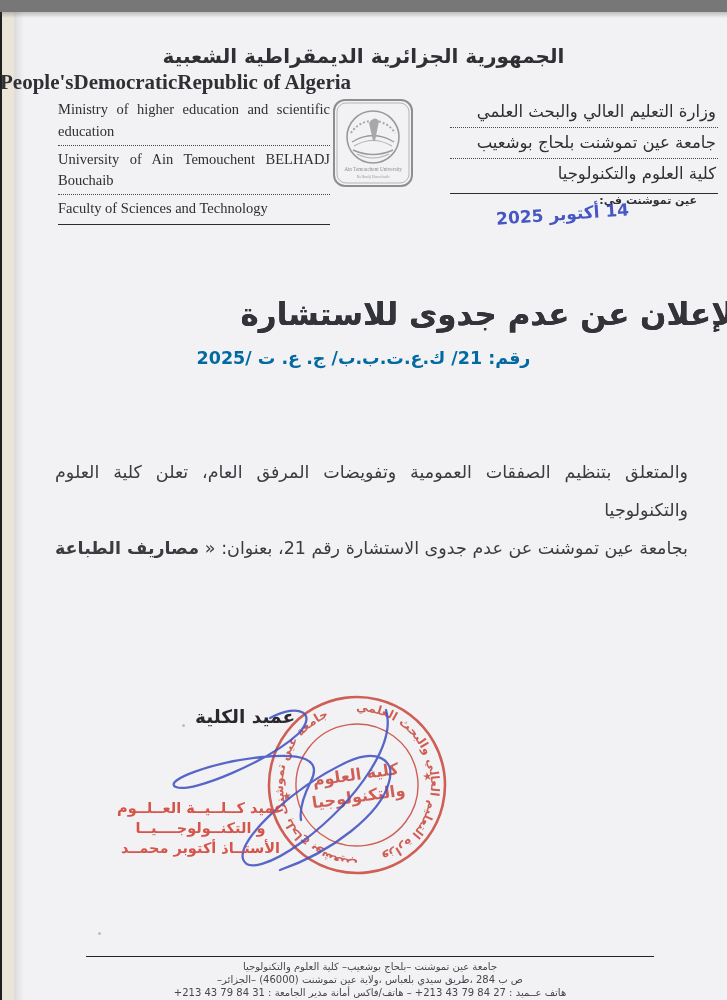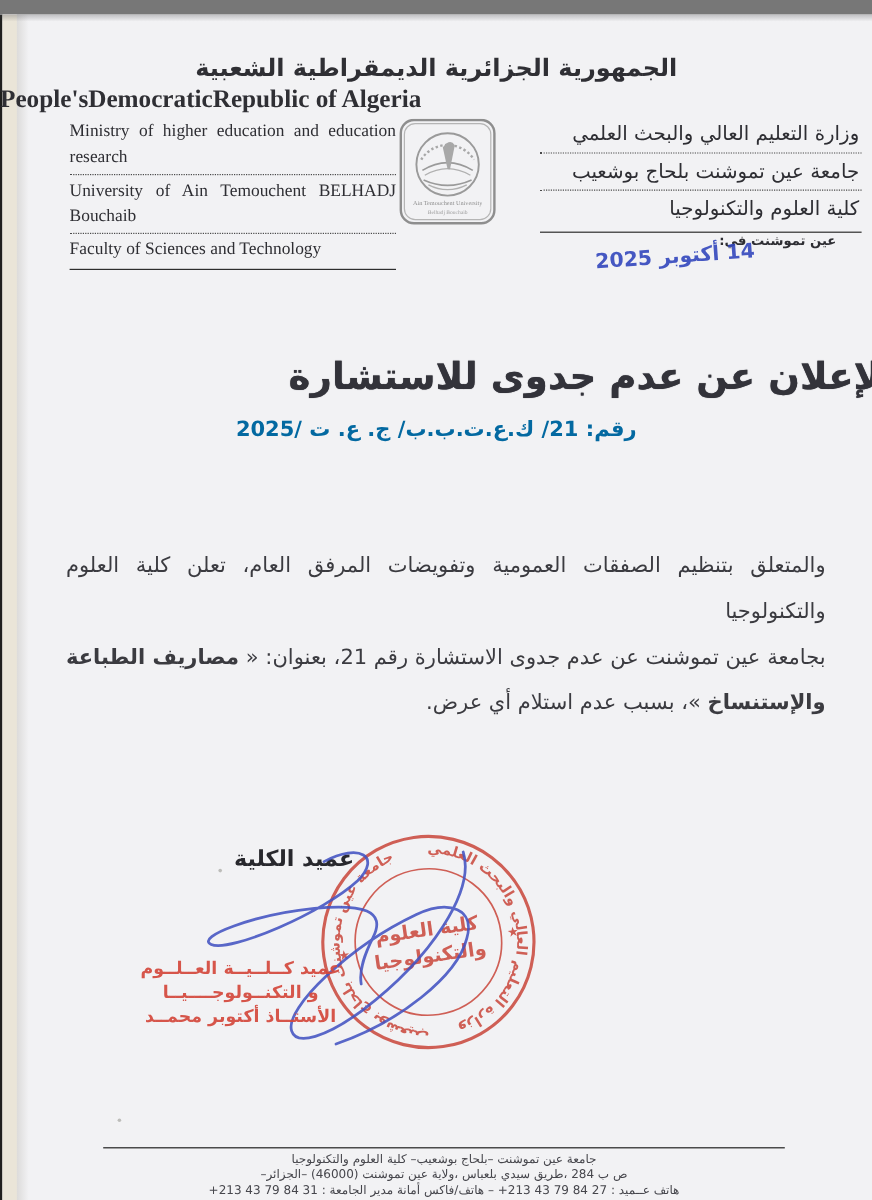--- a/index.html
+++ b/index.html
@@ -75,21 +75,21 @@
   <div class="edge-cream"></div>
   <div class="edge-shadow"></div>
   <div class="top-shadow"></div>
   <div class="speck" style="left:182px;top:712px;"></div>
   <div class="speck" style="left:98px;top:920px;"></div>
 
   <div class="country-ar">الجمهورية الجزائرية الديمقراطية الشعبية</div>
   <div class="country-en">People'sDemocraticRepublic of Algeria</div>
 
   <div class="col-left">
-    <div class="row">Ministry of higher education and education research</div>
+    <div class="row">Ministry of higher education and scientific education</div>
     <div class="dotline"></div>
     <div class="row">University of Ain Temouchent BELHADJ Bouchaib</div>
     <div class="dotline"></div>
     <div class="row">Faculty of Sciences and Technology</div>
   </div>
 
   <div class="logo-wrap">
     <svg width="88" height="90" viewBox="0 0 88 90">
       <rect x="5" y="1" width="78" height="86" rx="11" fill="none" stroke="#8e8e8e" stroke-width="2"></rect>
       <rect x="8" y="4" width="72" height="80" rx="9" fill="none" stroke="#b5b5b5" stroke-width="1"></rect>
@@ -115,21 +115,20 @@
 
   <div class="dateline">عين تموشنت في:</div>
   <div class="date-stamp">14 أكتوبر 2025</div>
 
   <div class="doc-title">الإعلان عن عدم جدوى للاستشارة</div>
   <div class="doc-ref">رقم: 21/ ك.ع.ت.ب.ب/ ج. ع. ت /2025</div>
 
   <div class="body-par">
     <div class="jline">والمتعلق بتنظيم الصفقات العمومية وتفويضات المرفق العام، تعلن كلية العلوم والتكنولوجيا</div>
     <div class="jline"><span>بجامعة عين تموشنت عن عدم جدوى الاستشارة رقم 21، بعنوان: « </span><b>مصاريف الطباعة</b></div>
-    <div class="lline"><b>والإستنساخ</b><span> »، بسبب عدم استلام أي عرض.</span></div>
   </div>
 
   <div class="dean-title">عميد الكلية</div>
 
   <svg class="stamp-svg" width="190" height="190" viewBox="0 0 190 190">
     <defs>
       <path id="ringPath" d="M 95,21 A 74,74 0 1 1 94.9,21" fill="none"></path>
     </defs>
     <circle cx="95" cy="95" r="88" fill="none" stroke="#d4483c" stroke-width="2.6"></circle>
     <circle cx="95" cy="95" r="61" fill="none" stroke="#d4483c" stroke-width="1.4"></circle>

